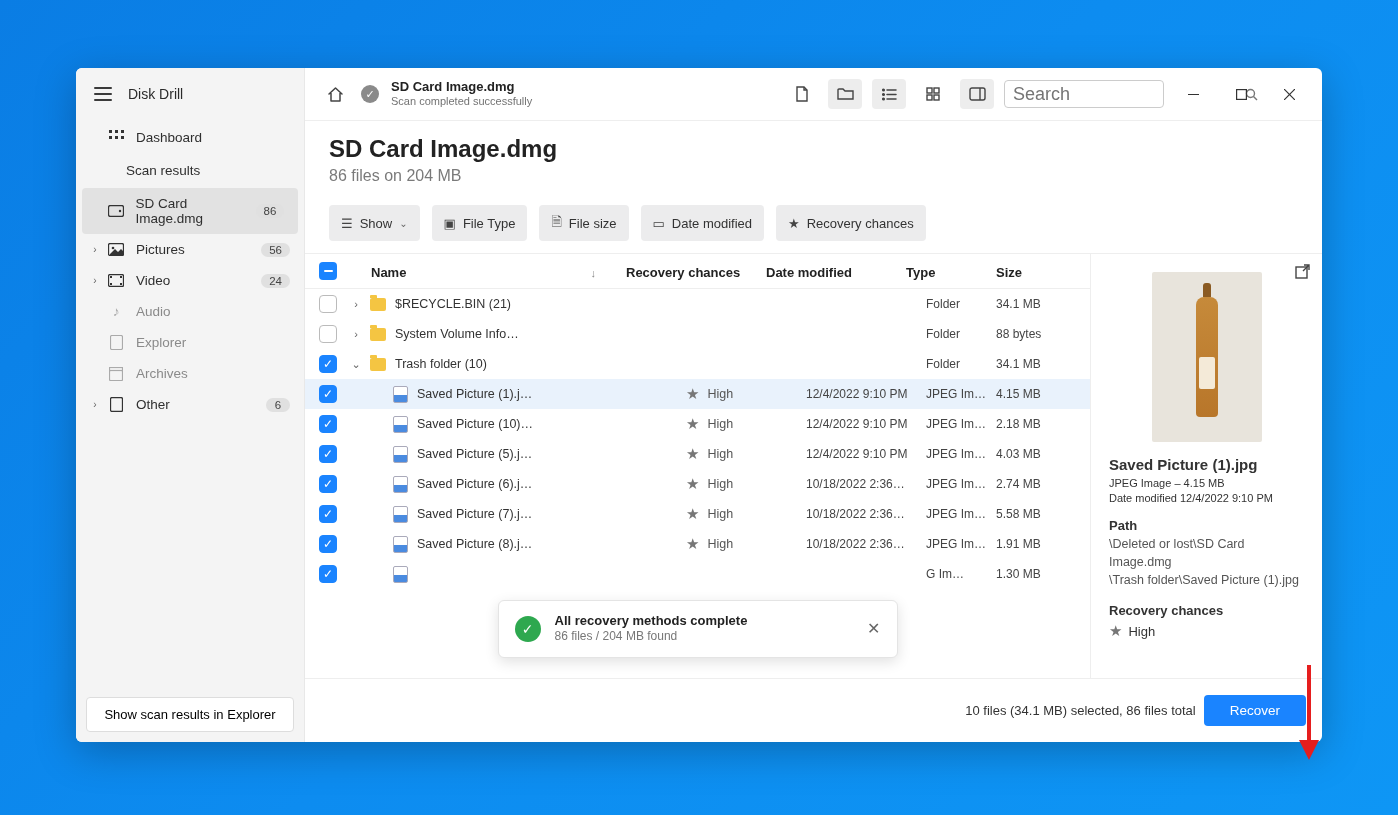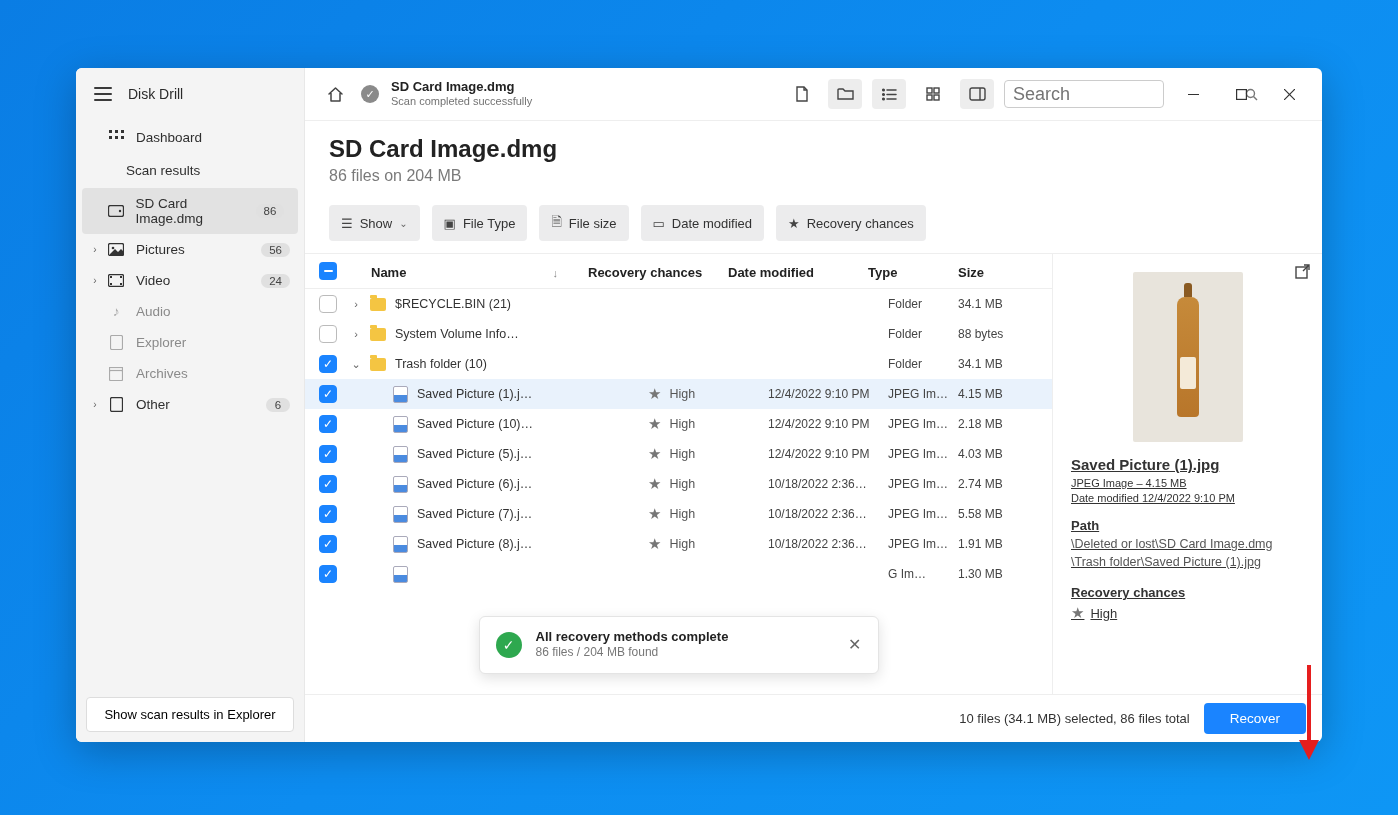--- a/index.html
+++ b/index.html
@@ -80,34 +80,34 @@
 .folder-ic::before { content: ""; position: absolute; top: -3px; left: 0; width: 7px; height: 3px; background: #f4c542; border-radius: 1px 1px 0 0; }
 .img-ic { width: 15px; height: 17px; border: 1px solid #aab; border-radius: 2px; background: linear-gradient(#fff 55%, #4a8be0 55%); position: relative; }
 .r-name { flex: 1; padding-left: 6px; white-space: nowrap; overflow: hidden; text-overflow: ellipsis; min-width: 0; }
 .r-rec { width: 120px; display: flex; align-items: center; gap: 8px; color: #555; }
 .star { color: #777; font-size: 15px; }
 .r-date { width: 120px; color: #444; font-size: 12px; }
 .r-type { width: 70px; color: #444; font-size: 12px; white-space: nowrap; overflow: hidden; text-overflow: ellipsis; }
 .r-size { width: 80px; color: #444; font-size: 12px; }
 
 
-.preview { width: 270px; border-left: 1px solid #eee; padding: 14px 18px; position: relative; font-size: 13px; color: #333; text-decoration: underline; }
+.preview { width: 232px; border-left: 1px solid #eee; padding: 14px 18px; position: relative; font-size: 13px; color: #333; }
 .preview .popout { position: absolute; top: 10px; right: 12px; cursor: pointer; color: #444; }
 .pv-img { width: 110px; height: 170px; margin: 4px auto 14px auto; background: #e8e4dc; border-radius: 2px; display: flex; align-items: center; justify-content: center; position: relative; overflow: hidden; }
 .pv-img .bottle { width: 22px; height: 120px; background: linear-gradient(#c68a3a, #b8762a); border-radius: 8px 8px 4px 4px; position: relative; }
 .pv-img .bottle::before { content: ""; position: absolute; top: -14px; left: 7px; width: 8px; height: 14px; background: #8a5a22; border-radius: 3px 3px 0 0; }
 .pv-img .bottle::after { content: ""; position: absolute; top: 60px; left: 3px; width: 16px; height: 32px; background: #f4ead8; border-radius: 2px; }
 .pv-title { font-size: 15px; font-weight: 600; margin-bottom: 4px; }
 .pv-line { font-size: 11px; color: #333; margin-bottom: 3px; }
 .pv-sec { font-weight: 600; margin-top: 14px; margin-bottom: 2px; }
 .pv-path { font-size: 12.5px; color: #555; line-height: 1.45; }
 .pv-chance { display: flex; align-items: center; gap: 6px; margin-top: 4px; }
 
 
-.footer { display: flex; align-items: center; padding: 8px 16px; border-top: 1px solid #eee; gap: 14px; }
+.footer { display: flex; align-items: center; padding: 16px 16px; border-top: 1px solid #eee; gap: 8px; }
 .footer .status { margin-left: auto; font-size: 13px; color: #333; }
 .recover-btn { background: #1a84ff; color: #fff; border: none; padding: 8px 26px; border-radius: 4px; font-size: 13.5px; cursor: pointer; }
 
 
 .toast { position: absolute; left: 50%; transform: translateX(-50%); bottom: 20px; background: #fff; border: 1px solid #e4e4e4; border-radius: 6px; box-shadow: 0 4px 14px rgba(0,0,0,0.12); padding: 12px 16px; display: flex; align-items: center; gap: 14px; width: 400px; }
 .toast .tick { width: 26px; height: 26px; background: #2ea84f; border-radius: 50%; display: flex; align-items: center; justify-content: center; color: #fff; font-size: 14px; }
 .toast .msg { display: flex; flex-direction: column; line-height: 1.3; }
 .toast .msg .t1 { font-size: 13px; font-weight: 600; color: #222; }
 .toast .msg .t2 { font-size: 12px; color: #777; }
 .toast .close { margin-left: auto; color: #666; cursor: pointer; font-size: 16px; }

